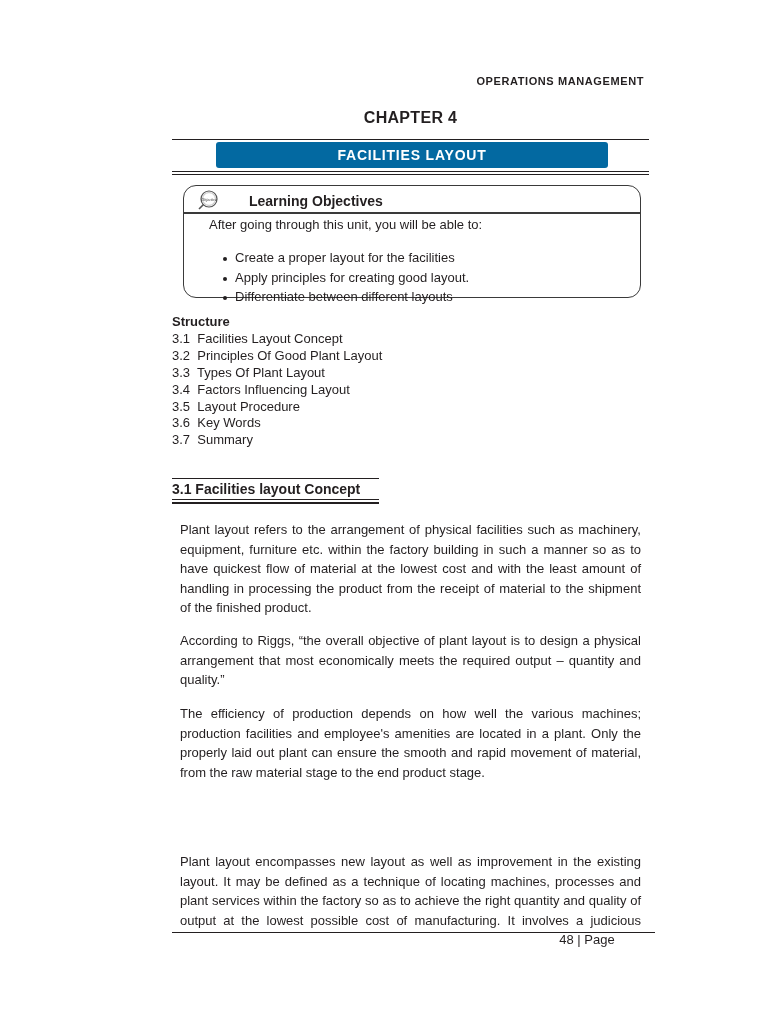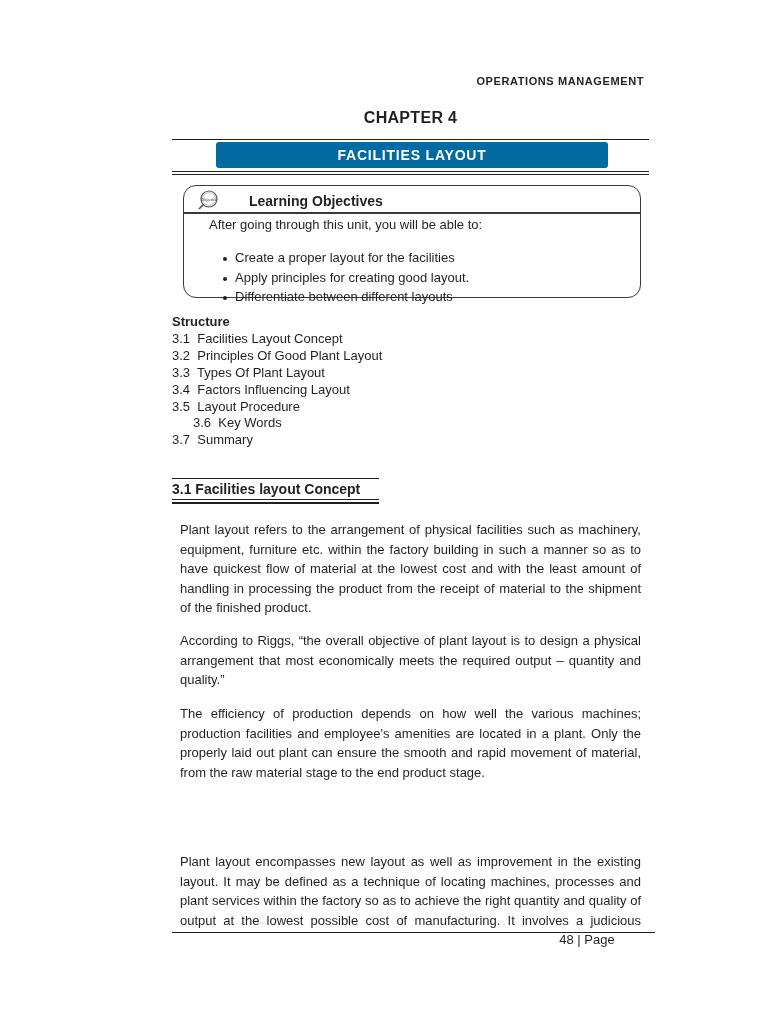--- a/index.html
+++ b/index.html
@@ -71,21 +71,21 @@
   </ul>
 </div>
 
 <div class="abs structure">
   <div class="head">Structure</div>
   <div style="white-space:pre;">3.1  Facilities Layout Concept</div>
   <div style="white-space:pre;">3.2  Principles Of Good Plant Layout</div>
   <div style="white-space:pre;">3.3  Types Of Plant Layout</div>
   <div style="white-space:pre;">3.4  Factors Influencing Layout</div>
   <div style="white-space:pre;">3.5  Layout Procedure</div>
-  <div style="white-space:pre;margin-left:21px;">3.6  Key Words</div>
+  <div style="white-space:pre;">3.6  Key Words</div>
   <div style="white-space:pre;">3.7  Summary</div>
 </div>
 
 <div class="abs sec-head">
   <div class="line-top"></div>
   <div class="title">3.1 Facilities layout Concept</div>
   <div class="line-b1"></div>
   <div class="line-b2"></div>
 </div>
 

